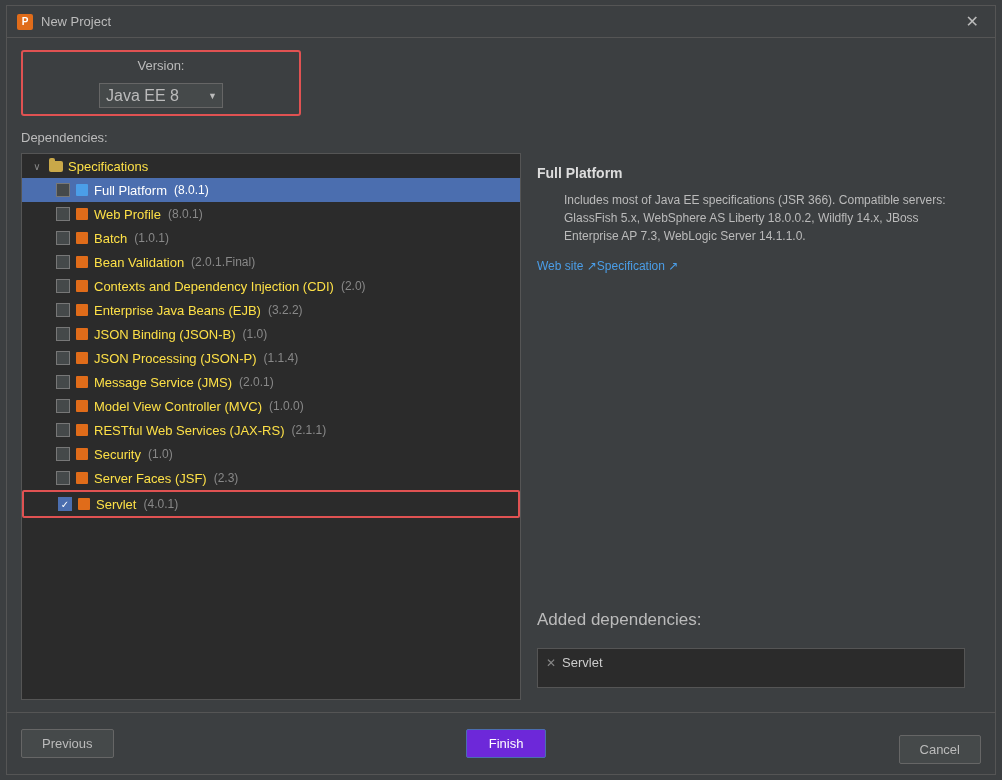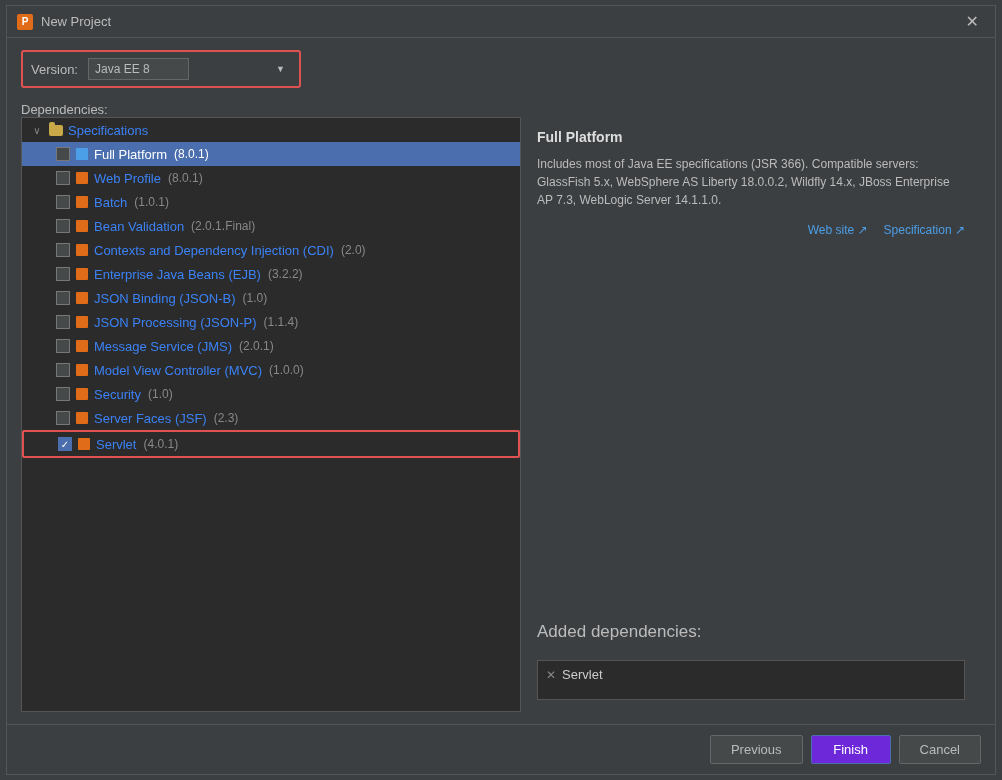--- a/index.html
+++ b/index.html
@@ -80,33 +80,34 @@
 
     .version-row {
       display: flex;
       align-items: center;
       gap: 10px;
       margin-bottom: 14px;
       border: 2px solid #e05252;
       padding: 6px 8px;
       border-radius: 3px;
       width: 280px;
+      flex-direction: column;
     }
 
     .version-label {
       color: #bbbbbb;
       white-space: nowrap;
       font-size: 13px;
     }
 
     .version-select {
       background: #45494a;
       border: 1px solid #666;
       color: #bbbbbb;
-      font-size: 12px;
+      font-size: 16px;
       padding: 3px 6px;
       flex: 1;
       cursor: pointer;
       appearance: none;
       -webkit-appearance: none;
       padding-right: 24px;
       position: relative;
     }
 
     .version-select-wrap {
@@ -120,21 +121,21 @@
       top: 50%;
       transform: translateY(-50%);
       font-size: 9px;
       color: #bbbbbb;
       pointer-events: none;
     }
 
     .deps-label {
       color: #bbbbbb;
       font-size: 13px;
-      margin-bottom: 0;
+      margin-bottom: 8px;
     }
 
     .main-area {
       display: flex;
       flex: 1;
       gap: 0;
       overflow: hidden;
     }
 
     
@@ -243,21 +244,21 @@
     }
 
     .icon-dep-orange {
       width: 12px;
       height: 12px;
       background: #e06c1a;
       border-radius: 1px;
     }
 
     .item-label {
-      color: #3b82f6;
+      color: #fde047;
       font-size: 13px;
     }
 
     .item-version {
       color: #888;
       font-size: 12px;
       margin-left: 3px;
     }
 
     .tree-indent-1 { padding-left: 16px; }
@@ -276,27 +277,26 @@
       font-size: 14px;
       font-weight: bold;
       margin-bottom: 10px;
     }
 
     .info-desc {
       color: #bbbbbb;
       font-size: 12px;
       line-height: 1.5;
       margin-bottom: 14px;
+      margin-left: 27px;
     }
 
     .info-links {
       display: flex;
-      gap: 16px;
       margin-bottom: 8px;
-      justify-content: flex-end;
     }
 
     .info-link {
       color: #4b9ee8;
       font-size: 12px;
       cursor: pointer;
       text-decoration: none;
     }
 
     .added-deps-section {
@@ -329,21 +329,21 @@
 
     .dep-remove {
       color: #888;
       cursor: pointer;
       font-size: 12px;
     }
 
     
     .bottom-bar {
       display: flex;
-      justify-content: flex-end;
+      justify-content: space-between;
       align-items: center;
       padding: 10px 14px;
       border-top: 1px solid #555;
       gap: 8px;
       background: #3c3f41;
     }
 
     .btn {
       padding: 6px 20px;
       font-size: 13px;
@@ -361,20 +361,21 @@
 
     .btn-primary {
       background: #6d28d9;
       color: white;
       border-color: #4b6eaf;
     }
 
     .btn-cancel {
       background: #45494a;
       color: #bbbbbb;
+      margin-top: 12px;
     }
 
     
     .servlet-highlight {
       border: 2px solid #e05252;
       border-radius: 2px;
     }
   </style>
 </head>
 <body>
@@ -513,20 +514,29 @@
           <span class="item-expander"></span>
           <div class="item-checkbox"></div>
           <div class="item-icon">
             <div class="icon-dep-orange"></div>
           </div>
           <span class="item-label">Model View Controller (MVC)</span>
           <span class="item-version">(1.0.0)</span>
         </div>
 
 
+        <div class="tree-item tree-indent-1">
+          <span class="item-expander"></span>
+          <div class="item-checkbox"></div>
+          <div class="item-icon">
+            <div class="icon-dep-orange"></div>
+          </div>
+          <span class="item-label">RESTful Web Services (JAX-RS)</span>
+          <span class="item-version">(2.1.1)</span>
+        </div>
 
         <div class="tree-item tree-indent-1">
           <span class="item-expander"></span>
           <div class="item-checkbox"></div>
           <div class="item-icon">
             <div class="icon-dep-orange"></div>
           </div>
           <span class="item-label">Security</span>
           <span class="item-version">(1.0)</span>
         </div>

